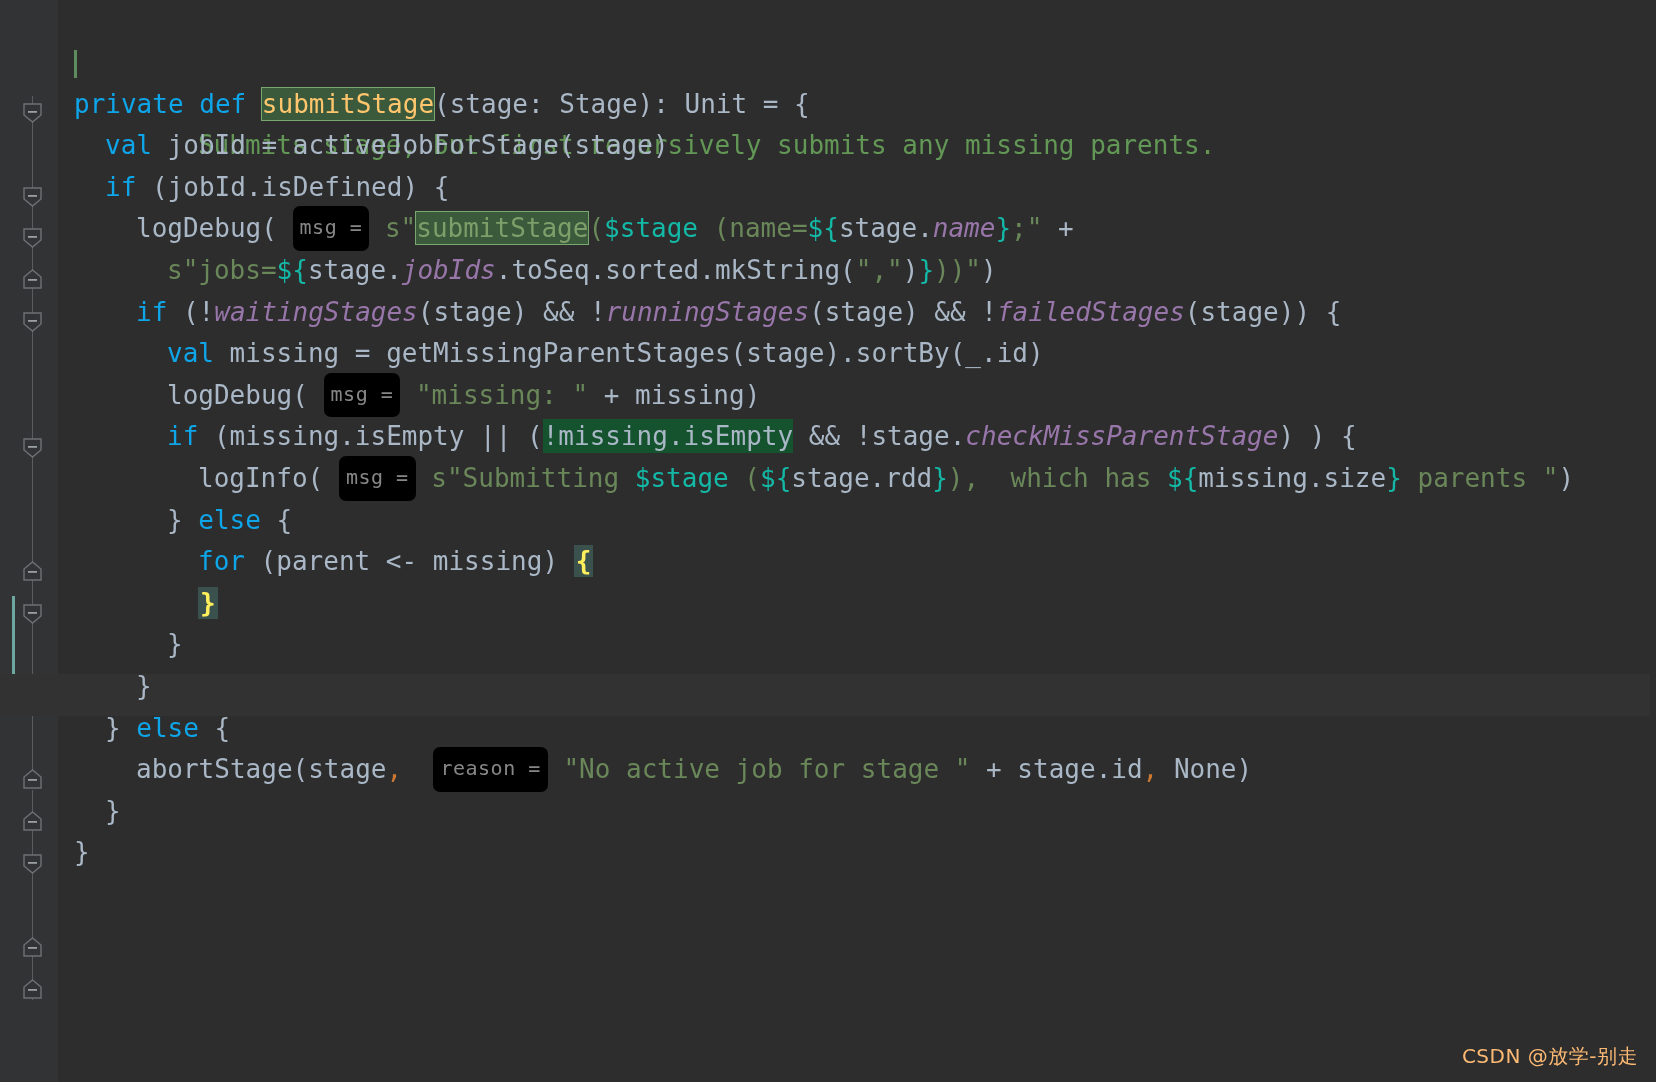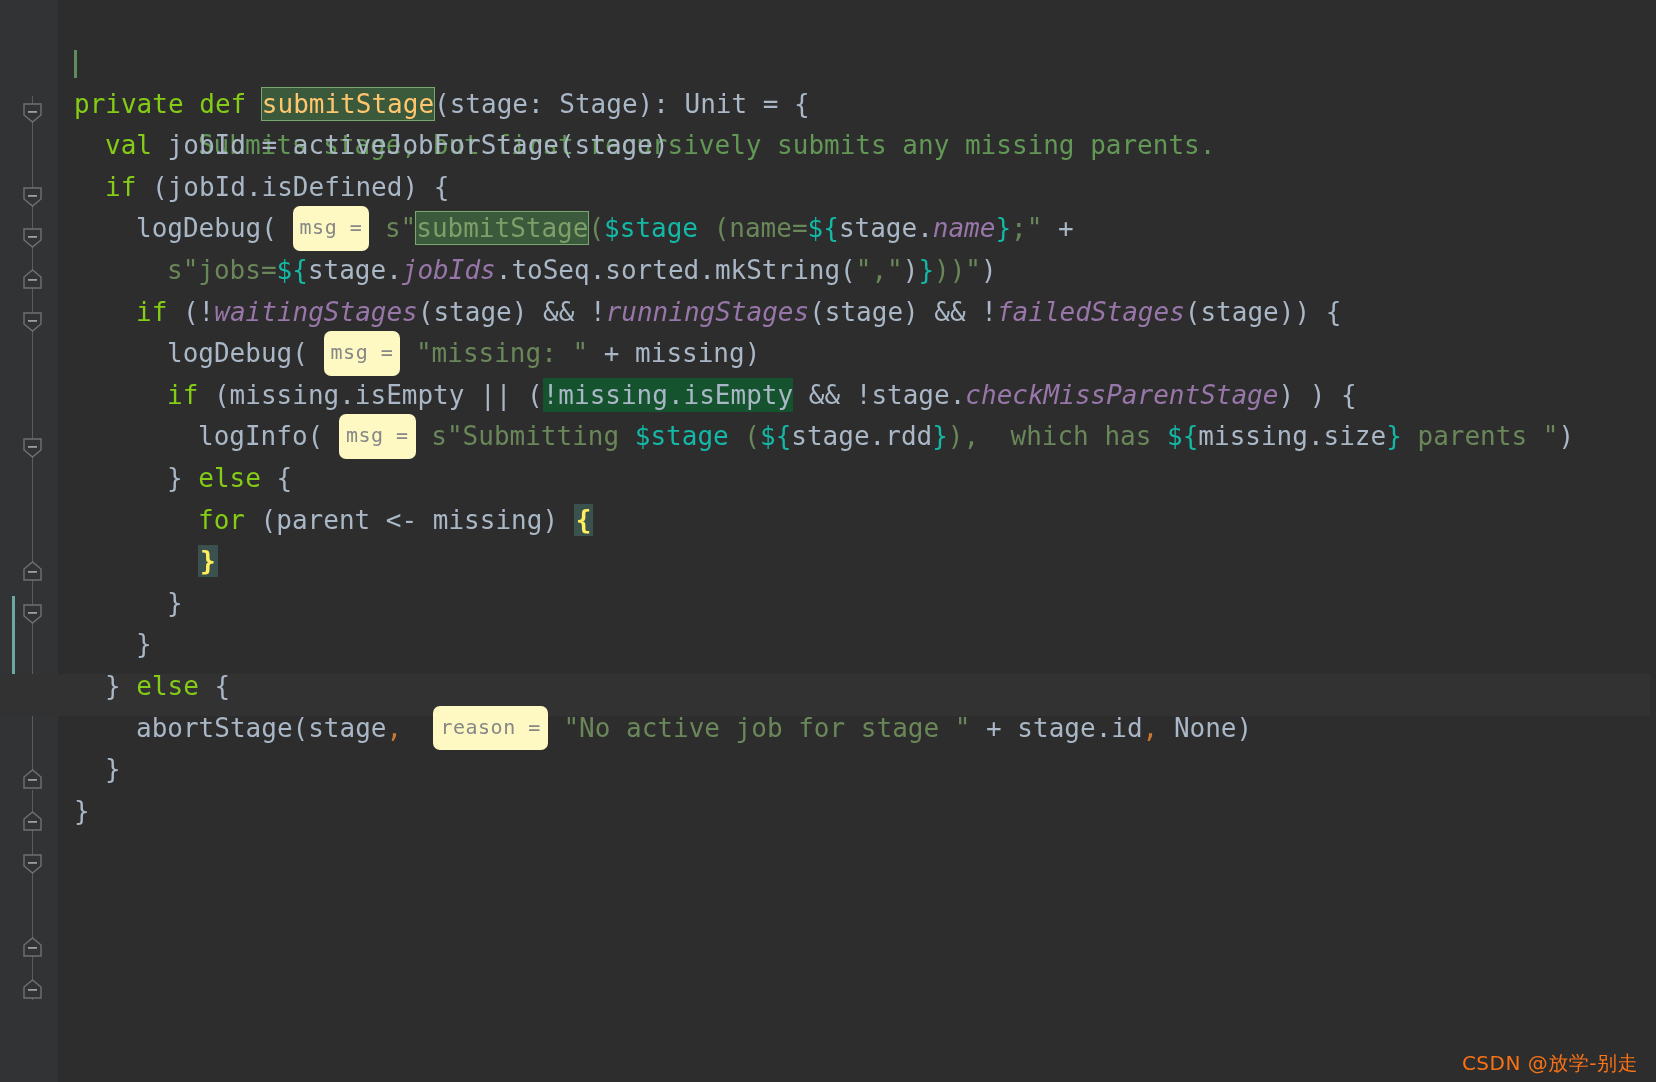--- a/index.html
+++ b/index.html
@@ -50,40 +50,40 @@
   .caret-line{
     position:absolute;left:0;right:0;height:41.6px;
     background:#323232;
   }
   
   .indent-guide{
     position:absolute;width:1px;background:#40443f0;
   }
 
   
-  .kw       {color:#84cc16;}        
+  .kw       {color:#0ea5e9;}        
   .plain    {color:#a9b7c6;}
   .ident    {color:#a9b7c6;}
   .field    {color:#9876aa;font-style:italic;text-align:center;}  
   .str      {color:#6a8759;}        
   .interp   {color:#14b8a6;}        
   .comment  {color:#629755;}
   .punct    {color:#a9b7c6;}
   .comma    {color:#cc7832;}
 
   
   .doc-rule{
     position:absolute;left:14px;top:8px;width:3px;height:28px;
     background:#5f8c5f;
   }
 
   
   .inlay{
     display:inline-block;
-    background:#fef9c3;
+    background:#000000;
     color:#878787;
     font-size:20px;
     border-radius:7px;
     padding:1px 7px 2px 7px;
     position:relative;top:-3px;
     letter-spacing:0.5px;
   }
 
   
   .use-hl{
@@ -105,22 +105,22 @@
   
   .brace-hl{
     background:#3b514d;
     color:#ffef5c;
     font-weight:bold;
     padding:1px 2px;
   }
 
   
   #watermark{
-    position:absolute;right:18px;bottom:5px;
-    color:#f97316;font-size:20px;
+    position:absolute;right:18px;bottom:12px;
+    color:#fdba74;font-size:20px;
     font-family:"DejaVu Sans","Liberation Sans",sans-serif;
     letter-spacing:0.5px;
   }
 
   
   #marker-strip{
     position:absolute;right:0;top:0;width:6px;height:1082px;
     background:#2d2d2d;
   }
 </style>
@@ -230,20 +230,21 @@
     <div class="line"><span style="display:inline-block;width:45px;"></span><span class="kw">val</span><span class="punct"> jobId = activeJobForStage(stage)</span></div>
 
     <div class="line"><span style="display:inline-block;width:45px;"></span><span class="kw">if</span><span class="punct"> (jobId.isDefined) {</span></div>
 
     <div class="line"><span style="display:inline-block;width:76px;"></span><span class="punct">logDebug(&nbsp;</span><span class="inlay">msg =</span><span class="punct">&nbsp;</span><span class="str">s"</span><span class="use-hl strfg">submitStage</span><span class="str">(</span><span class="interp">$stage</span><span class="str"> (name=</span><span class="interp">${</span><span class="str" style="color:#a9b7c6">stage.</span><span class="field">name</span><span class="interp">}</span><span class="str">;"</span><span class="punct"> +</span></div>
 
     <div class="line"><span style="display:inline-block;width:107px;"></span><span class="str">s"jobs=</span><span class="interp">${</span><span class="plain">stage.</span><span class="field">jobIds</span><span class="plain">.toSeq.sorted.mkString(</span><span class="str">","</span><span class="plain">)</span><span class="interp">}</span><span class="str">))"</span><span class="punct">)</span></div>
 
     <div class="line"><span style="display:inline-block;width:76px;"></span><span class="kw">if</span><span class="punct"> (!</span><span class="field">waitingStages</span><span class="punct">(stage) &amp;&amp; !</span><span class="field">runningStages</span><span class="punct">(stage) &amp;&amp; !</span><span class="field">failedStages</span><span class="punct">(stage)) {</span></div>
 
+    <div class="line"><span style="display:inline-block;width:107px;"></span><span class="kw">val</span><span class="punct"> missing = getMissingParentStages(stage).sortBy(_.id)</span></div>
 
     <div class="line"><span style="display:inline-block;width:107px;"></span><span class="punct">logDebug(&nbsp;</span><span class="inlay">msg =</span><span class="punct">&nbsp;</span><span class="str">"missing: "</span><span class="punct"> + missing)</span></div>
 
     <div class="line"><span style="display:inline-block;width:107px;"></span><span class="kw">if</span><span class="punct"> (missing.isEmpty || (</span><span class="search-hl">!missing.isEmpty</span><span class="punct"> &amp;&amp; !stage.</span><span class="field">checkMissParentStage</span><span class="punct">) ) {</span></div>
 
     <div class="line"><span style="display:inline-block;width:138px;"></span><span class="punct">logInfo(&nbsp;</span><span class="inlay">msg =</span><span class="punct">&nbsp;</span><span class="str">s"Submitting </span><span class="interp">$stage</span><span class="str"> (</span><span class="interp">${</span><span class="plain">stage.rdd</span><span class="interp">}</span><span class="str">),  which has </span><span class="interp">${</span><span class="plain">missing.size</span><span class="interp">}</span><span class="str"> parents "</span><span class="punct">)</span></div>
 
 
     <div class="line"><span style="display:inline-block;width:107px;"></span><span class="punct">} </span><span class="kw">else</span><span class="punct"> {</span></div>
 

